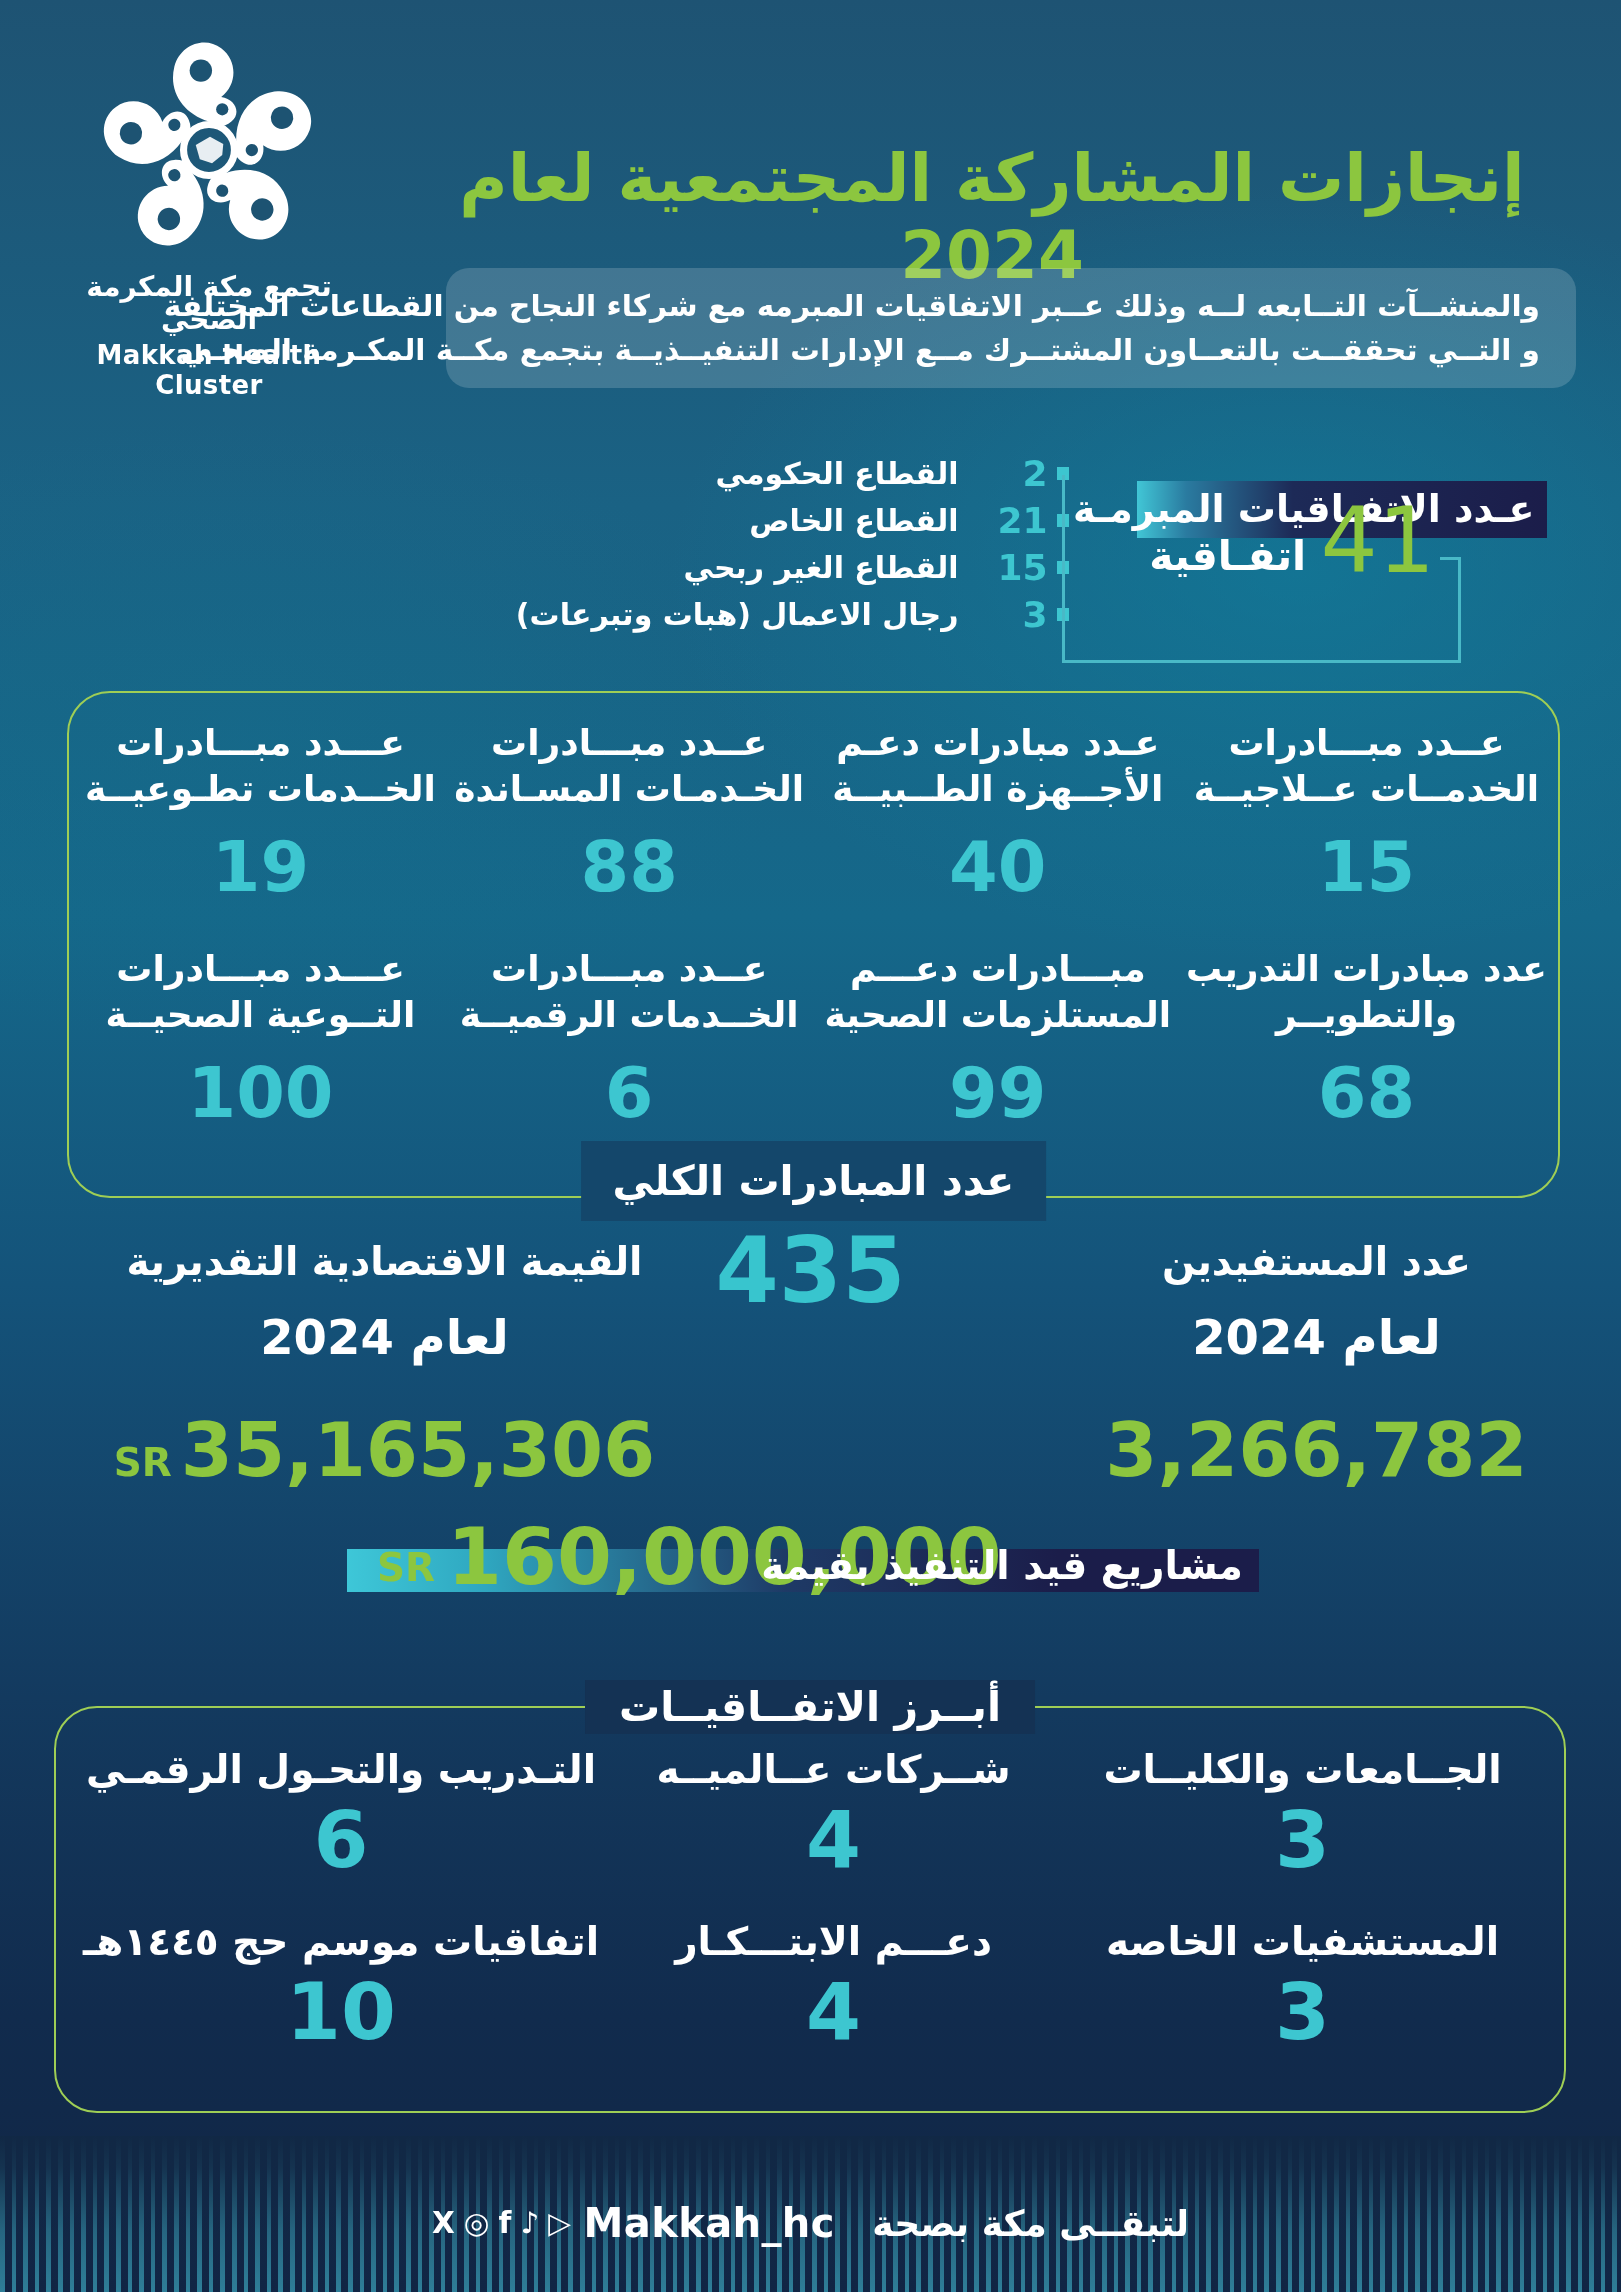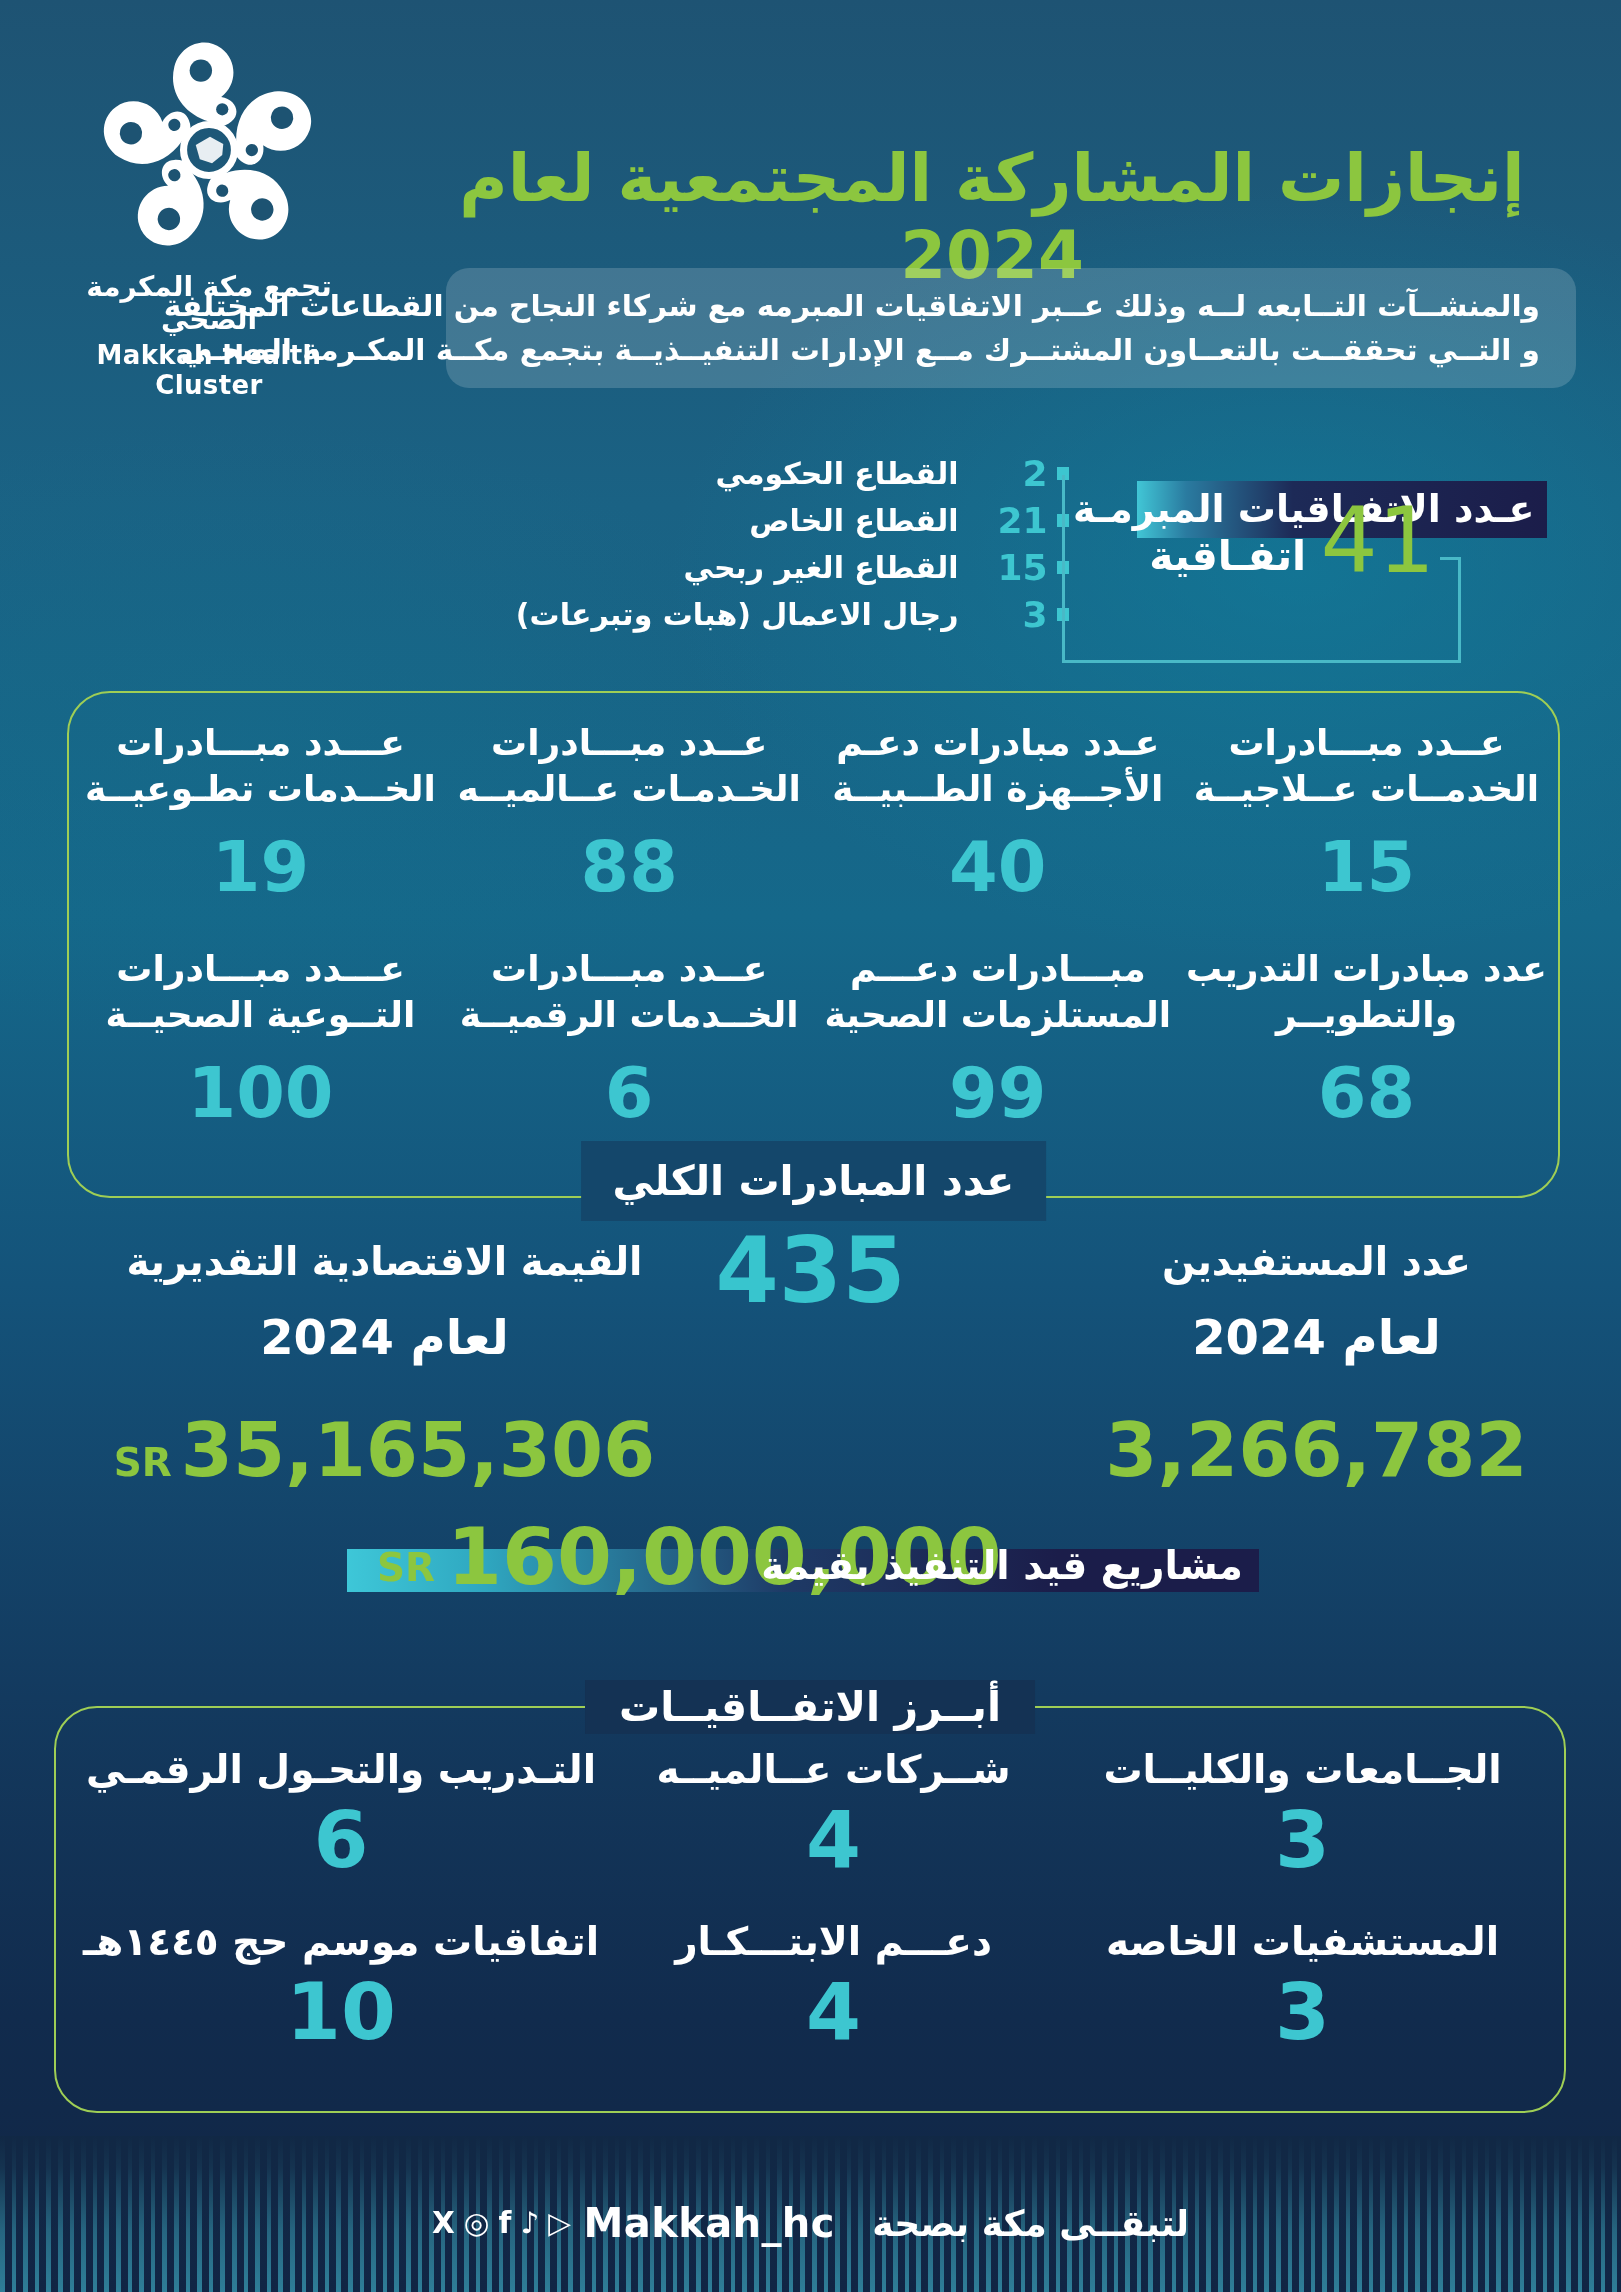--- a/index.html
+++ b/index.html
@@ -180,21 +180,21 @@
         <span>الخدمــات عــلاجيــة</span></div>
         <div class="val">15</div>
       </div>
       <div class="cell">
         <div class="lbl rtl"><span>عـدد مبادرات دعـم</span><br>
         <span>الأجــهزة الطــبيــة</span></div>
         <div class="val">40</div>
       </div>
       <div class="cell">
         <div class="lbl rtl"><span>عــدد مبـــادرات</span><br>
-        <span>الخـدمـات عــالميــه</span></div>
+        <span>الخـدمـات المسـاندة</span></div>
         <div class="val">88</div>
       </div>
       <div class="cell">
         <div class="lbl rtl"><span>عـــدد مبـــادرات</span><br>
         <span>الخــدمات تطـوعيــة</span></div>
         <div class="val">19</div>
       </div>
       <div class="cell">
         <div class="lbl rtl"><span>عدد مبادرات التدريب</span><br>
         <span>والتطويــر</span></div>

